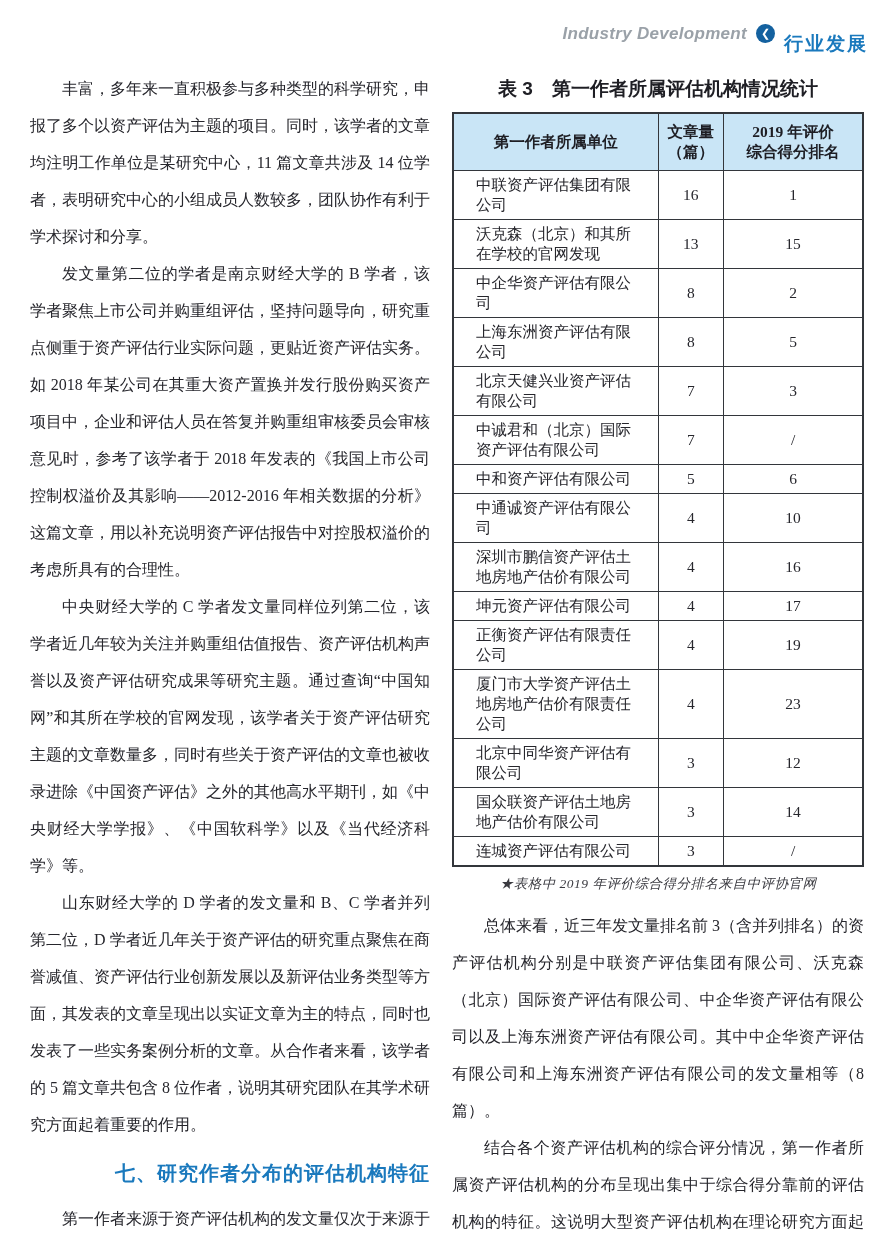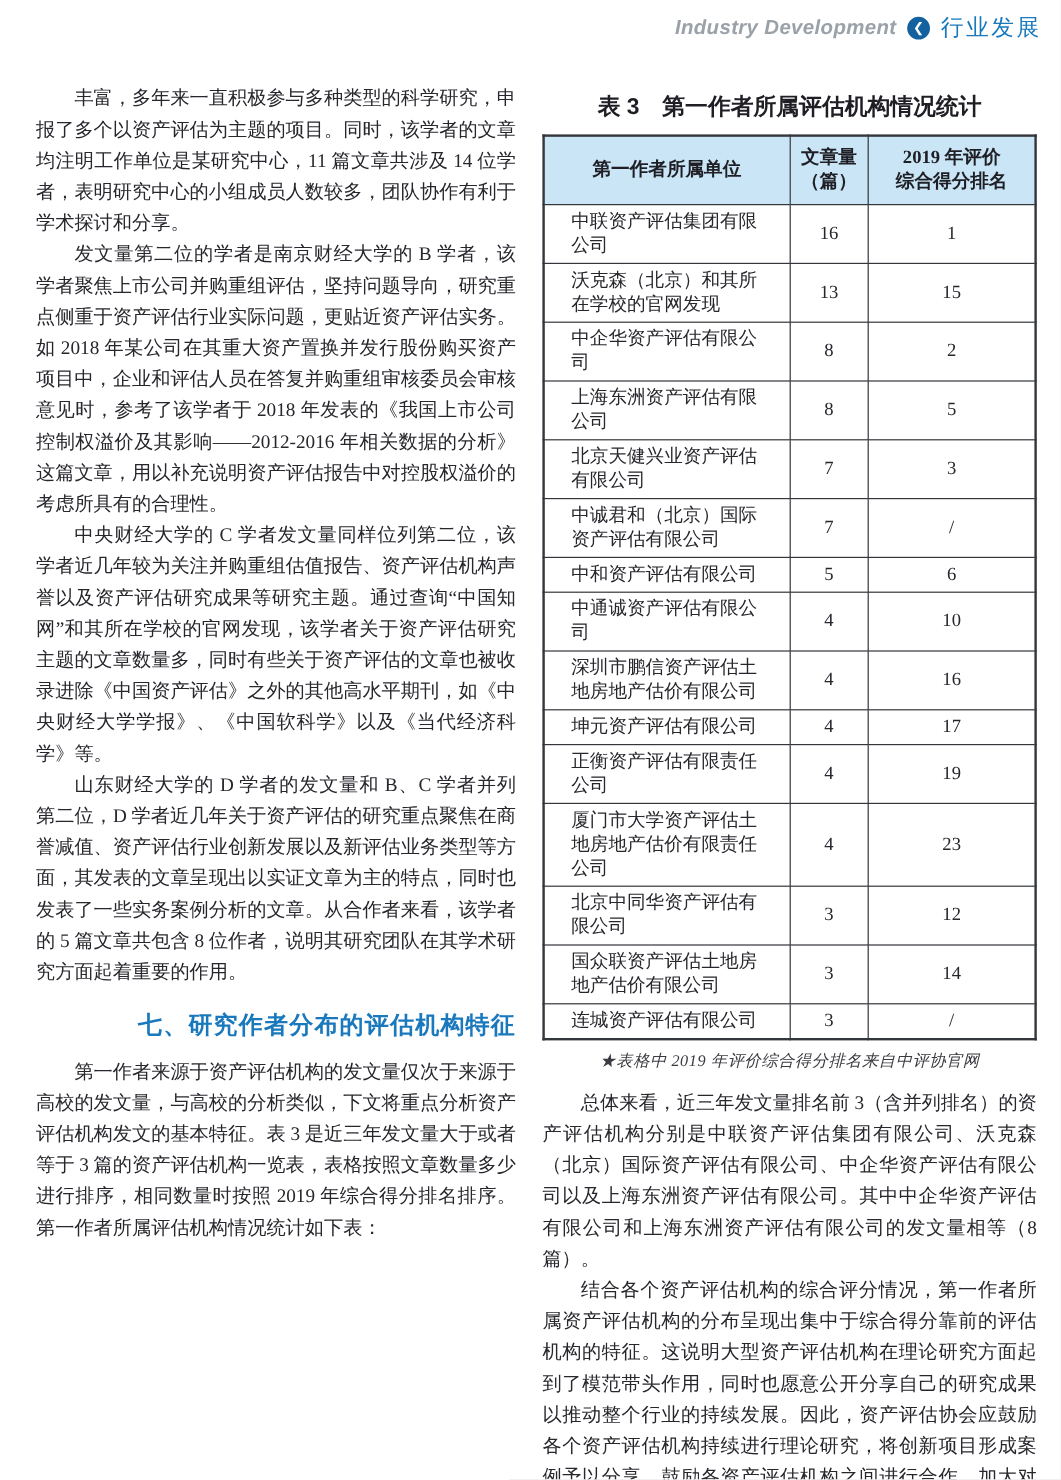--- a/index.html
+++ b/index.html
@@ -34,29 +34,30 @@
   }
   .header-circle{
     width:19px;height:19px;border-radius:50%;
     background:var(--accent-dark);
     display:flex;align-items:center;justify-content:center;
     color:#fff;font-size:11px;line-height:1;
     font-family:"DejaVu Sans",sans-serif;
   }
   .header-zh{
     font-family:"Liberation Sans","DejaVu Sans",sans-serif;
-    font-weight:normal;font-size:19px;color:var(--accent);
+    font-weight:bold;font-size:19px;color:var(--accent);
     letter-spacing:2px;
+    margin-top:21px;
   }
   
   .col{position:absolute;top:70px;}
   .col-left{left:30px;width:400px;}
   .col-right{left:452px;width:412px;}
   .body-text p{
-    font-size:16px;line-height:26px;
+    font-size:16px;line-height:37px;
     text-align:justify;text-indent:2em;
     color:var(--body-text);
   }
   .section-heading{
     font-family:"Liberation Sans","DejaVu Sans",sans-serif;
     font-weight:bold;font-size:20px;color:var(--accent);
     text-align:right;margin:17px 0 13px;
     letter-spacing:1px;
   }
   

